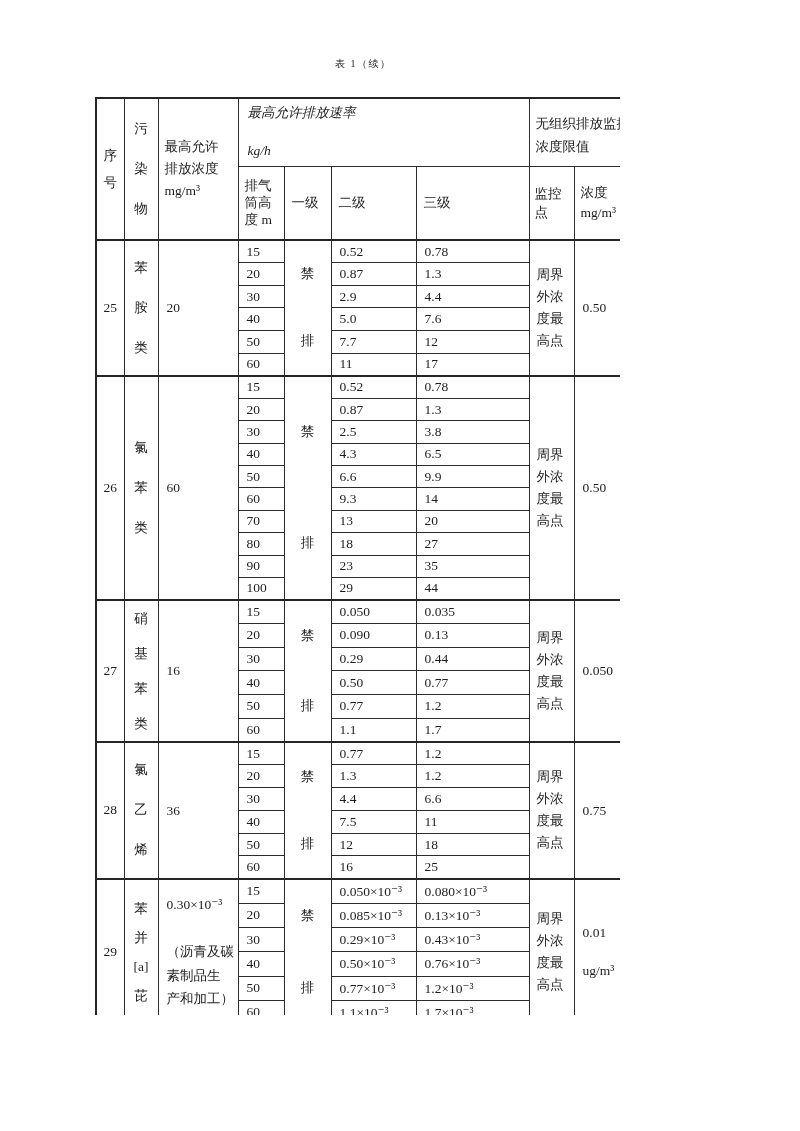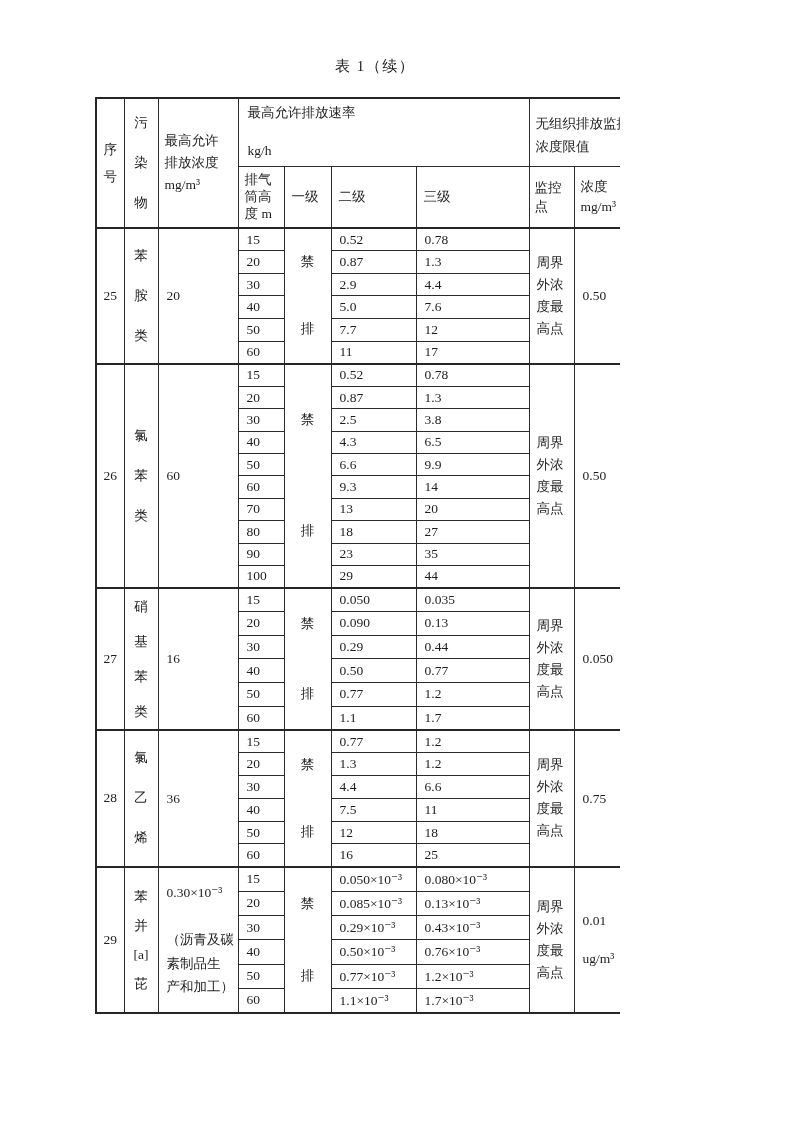--- a/index.html
+++ b/index.html
@@ -1,36 +1,36 @@
 <!DOCTYPE html>
 <html><head>
 <meta charset="utf-8">
 <style>
   html,body{margin:0;padding:0;background:#ffffff;}
   .page{position:relative;width:800px;height:1131px;background:#ffffff;overflow:hidden;
         font-family:"Liberation Serif","DejaVu Serif",serif;color:#1d1d1d;}
-  .doc-title{position:absolute;left:335px;top:57px;font-size:15px;letter-spacing:1.5px;white-space:nowrap;}
+  .doc-title{position:absolute;left:335px;top:57px;font-size:10px;letter-spacing:1.5px;white-space:nowrap;}
 
   .table-clip{position:absolute;left:95px;top:97px;width:525px;height:918px;overflow:hidden;}
   table.std{border-collapse:collapse;table-layout:fixed;width:545px;border:2px solid #262626;}
   td,th{border:1px solid #2b2b2b;font-weight:normal;font-size:13.5px;vertical-align:middle;
         text-align:left;padding:0 0 0 7px;overflow:hidden;}
   .ln{white-space:nowrap;}
   .ln:empty::before{content:"\00a0";}
 
   
   thead tr.hr1{height:68px;}
-  thead tr.hr2{height:62px;}
+  thead tr.hr2{height:74px;}
   .h-serial{text-align:center;padding:0;}
   .h-serial .ln{line-height:27px;}
   .h-poll{text-align:center;padding:0;}
   .h-poll .ln{line-height:40px;}
   .h-conc{padding-left:6px;}
   .h-conc .ln{line-height:22px;}
-  .h-rate{vertical-align:top;padding:6px 0 0 9px;}
+  .h-rate{vertical-align:top;padding:6px 0 0 9px;font-style:italic;}
   .h-rate .ln{line-height:15px;}
   .h-rate .ln + .ln{margin-top:23px;}
   .h-fug{vertical-align:top;padding:13px 0 0 6px;}
   .h-fug .ln{line-height:23px;}
   .h-stack{padding-left:6px;}
   .h-stack .ln{line-height:17px;}
   .h-lv{padding-left:7px;margin-left:14px;}
   .h-mon{padding-left:5px;}
   .h-mon .ln{line-height:19px;}
   .h-lim{padding-left:6px;}

